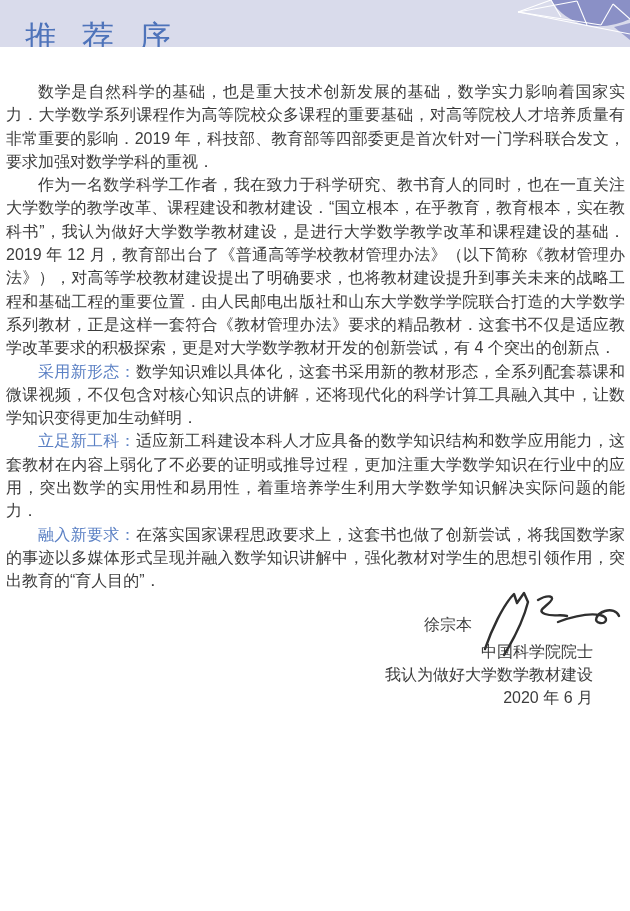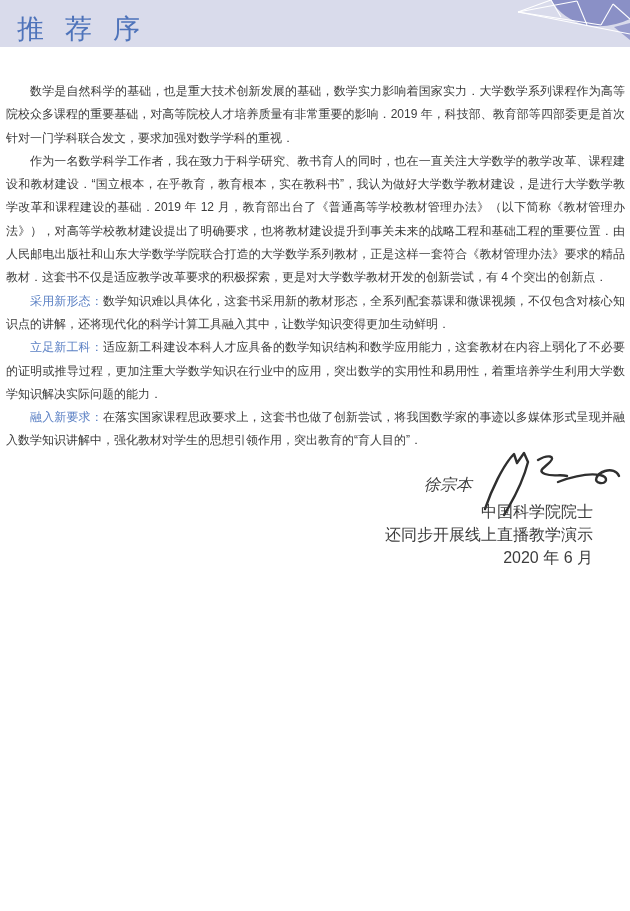--- a/index.html
+++ b/index.html
@@ -11,45 +11,45 @@
     overflow:hidden;
   }
   
   .band {
     position:relative;
     height:47px;
     background:#d9dbeb;
     overflow:hidden;
   }
   .band .title {
-    margin:4px;
+    margin:12px;
     padding-left:13px;
     line-height:50px;
-    font-size:27px;
+    font-size:32px;
     font-weight:500;
     color:#4e73ba;
     letter-spacing:0.78em;
   }
   .corner-deco { position:absolute; top:0; right:0; }
   
   .content {
     padding:33px 5px 0 6px;
-    font-size:12px;
+    font-size:16px;
     line-height:23.3px;
     color:#3c3c3c;
     text-align:justify;
   }
   .content p { margin:0; text-indent:2em; }
   .lead { color:#5b80c4; }
   
   .sig-area { position:relative; height:148px; }
   .sig-name {
     position:absolute;
     top:22px; right:158px;
-    font-size:16px; color:#3c3c3c;font-style:italic;
+    font-size:16px; color:#3c3c3c;
   }
   .scribble { position:absolute; top:-2px; right:8px; }
   .creds {
     position:absolute;
     top:47px; right:37px;
     text-align:right;
     font-size:16px;
     line-height:23.3px;
     color:#3c3c3c;
   }
@@ -89,18 +89,18 @@
     <span class="sig-name">徐宗本</span>
     <svg class="scribble" viewBox="0 0 152 66" width="152" height="66" aria-hidden="true">
       <g stroke="#2f2f2f" stroke-width="2.4" fill="none" stroke-linecap="round" stroke-linejoin="round">
         <path d="M15,58 C21,40 33,14 44,3 L47,12 L54,2 L58,11 C54,27 45,46 34,64"></path>
         <path d="M68,9 C78,3 86,5 80,11 C74,17 67,20 75,23 C83,26 90,23 97,25"></path>
         <path d="M88,31 C104,25 118,22 130,24 C139,26 137,33 130,32 C123,31 126,23 135,20 C141,18 147,20 149,25"></path>
       </g>
     </svg>
     <div class="creds">
       <div>中国科学院院士</div>
-      <div>还同步开展线上直播教学演示</div>
+      <div>我认为做好大学数学教材建设</div>
       <div>2020 年 6 月</div>
     </div>
   </div>
 
 </div>
 
 </body></html>

